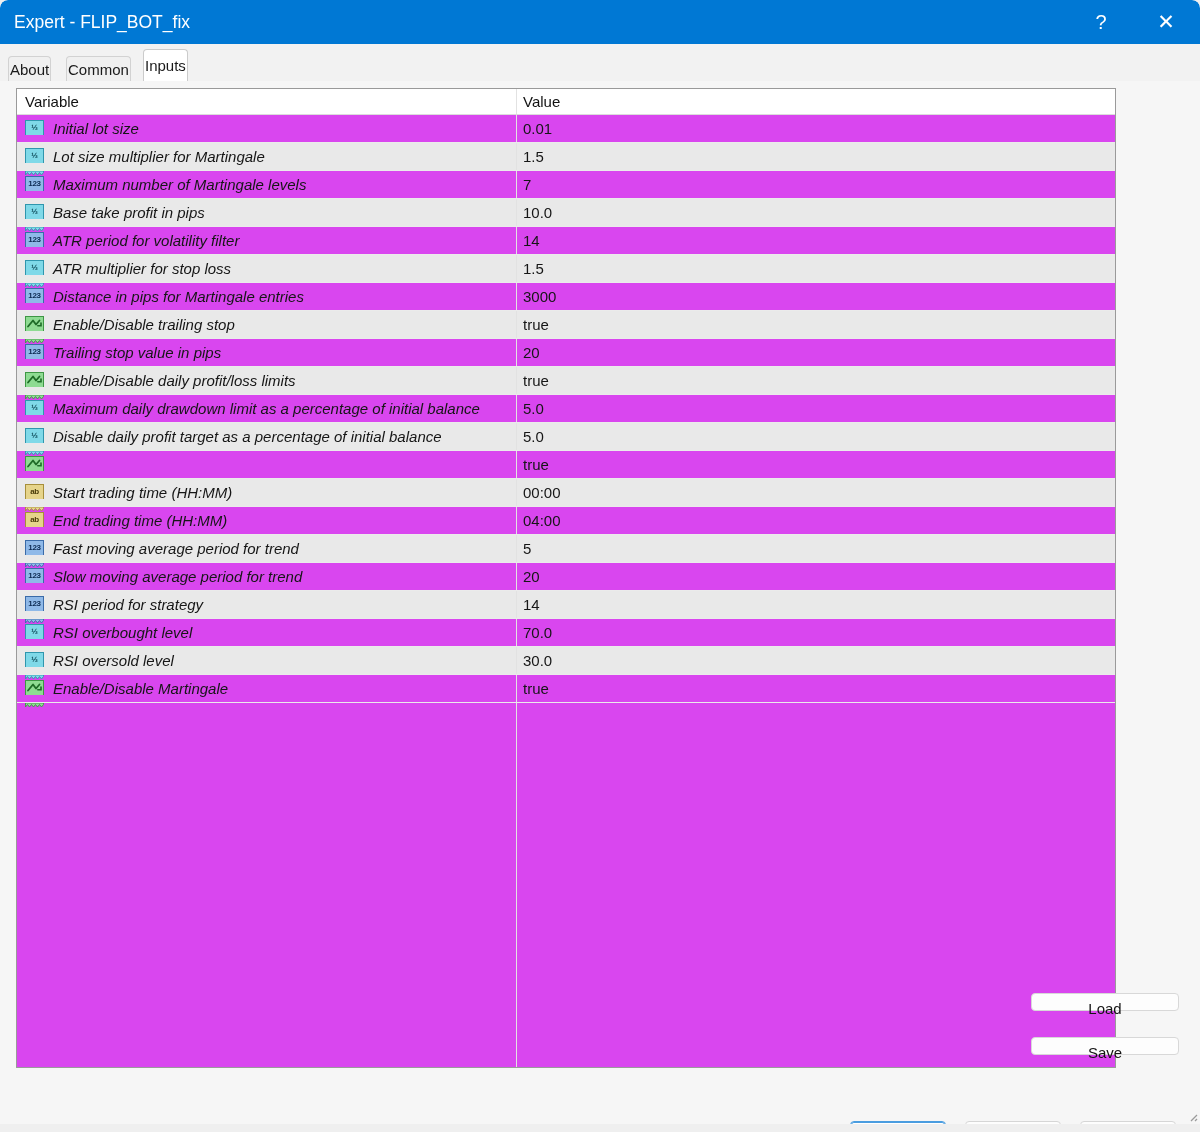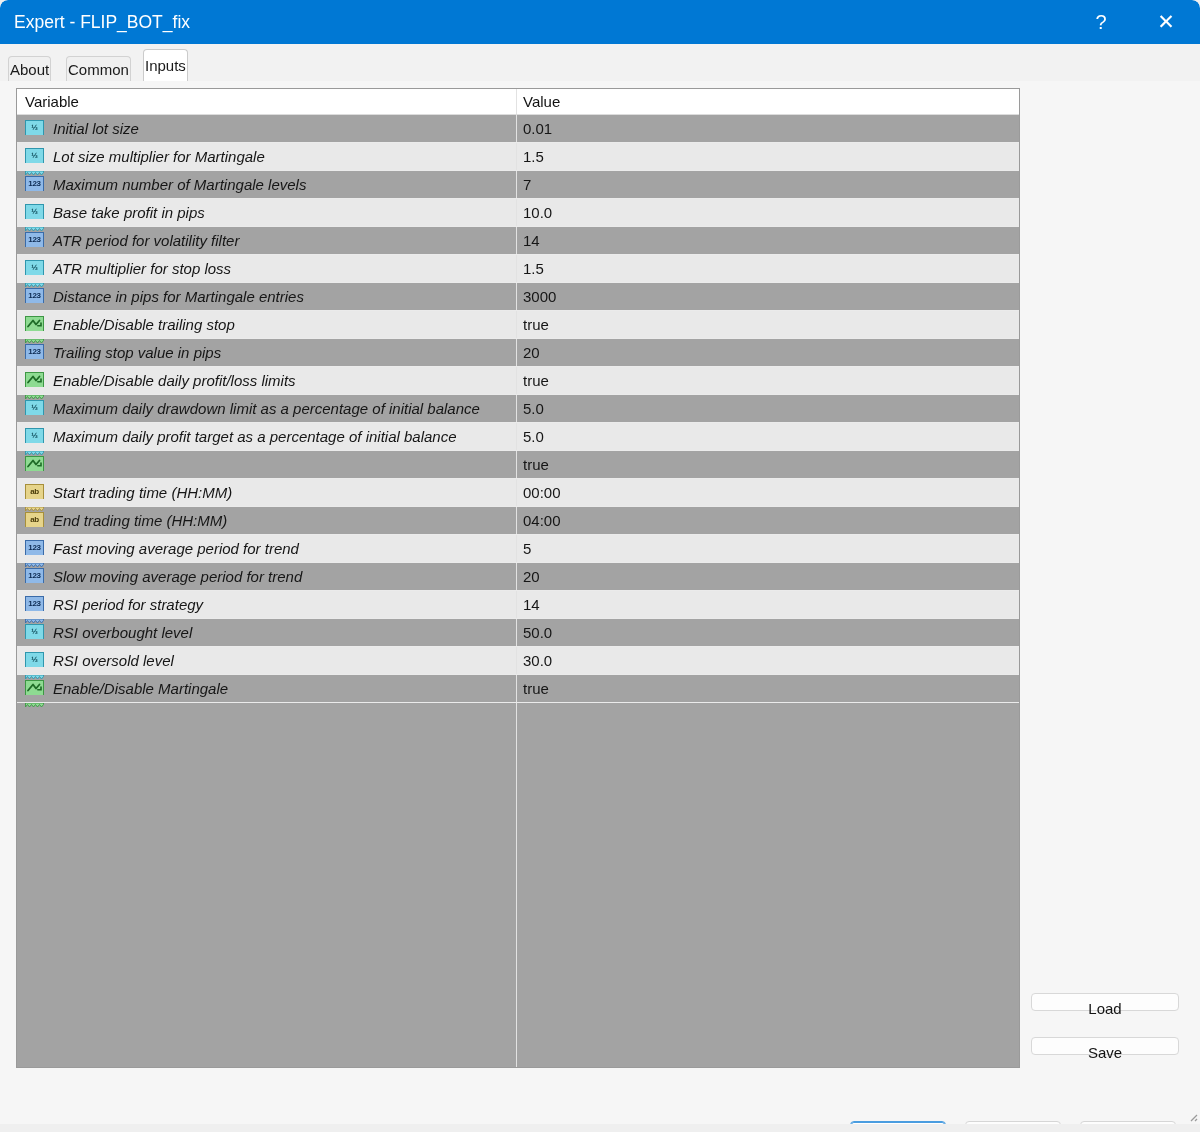--- a/index.html
+++ b/index.html
@@ -77,22 +77,22 @@
     z-index: 3;
   }
   #tab-about  { left: 8px; }
   #tab-common { left: 66px; }
   #tab-inputs { left: 143px; }
 
   
   #table-panel {
     position: absolute;
     left: 16px; top: 88px;
-    width: 1004px; height: 980px;
-    background: #a3a3a3;
+    width: 1100px; height: 980px;
+    background: #d946ef;
     border: 1px solid #9a9a9a;
     box-sizing: border-box;
     overflow: hidden;
   }
   #col-divider {
     position: absolute;
     left: 499px; top: 0;
     width: 1px; height: 100%;
     background: #e2e2e2;
   }
@@ -398,21 +398,21 @@
         </div>
         <div class="row alt">
           <div class="sep"></div>
           <span class="tico t-double">
             <span class="pg"></span>
             <span class="teeth"><svg width="19" height="5" viewBox="0 0 19 5">
                 <path d="M0.5 0 L0.5 4 L2.5 1.5 L4.5 4 L6.5 1.5 L8.5 4 L10.5 1.5 L12.5 4 L14.5 1.5 L16.5 4 L18.5 1.5 L18.5 0 Z" fill="#7fd9e8" stroke="#2f96ad" stroke-width="0.9"></path>
               </svg></span>
             <span class="glyph">½</span>
           </span>
-          <div class="vname">Maximum daily profit target as a percentage of initial balance</div>
+          <div class="vname">Disable daily profit target as a percentage of initial balance</div>
           <div class="vval">5.0</div>
         </div>
         <div class="row">
           <div class="sep"></div>
           <span class="tico t-bool">
             <span class="pg"></span>
             <span class="teeth"><svg width="19" height="5" viewBox="0 0 19 5">
                 <path d="M0.5 0 L0.5 4 L2.5 1.5 L4.5 4 L6.5 1.5 L8.5 4 L10.5 1.5 L12.5 4 L14.5 1.5 L16.5 4 L18.5 1.5 L18.5 0 Z" fill="#8edb92" stroke="#3d9644" stroke-width="0.9"></path>
               </svg></span>
             <span class="glyph">
@@ -487,21 +487,21 @@
         <div class="row">
           <div class="sep"></div>
           <span class="tico t-double">
             <span class="pg"></span>
             <span class="teeth"><svg width="19" height="5" viewBox="0 0 19 5">
                 <path d="M0.5 0 L0.5 4 L2.5 1.5 L4.5 4 L6.5 1.5 L8.5 4 L10.5 1.5 L12.5 4 L14.5 1.5 L16.5 4 L18.5 1.5 L18.5 0 Z" fill="#7fd9e8" stroke="#2f96ad" stroke-width="0.9"></path>
               </svg></span>
             <span class="glyph">½</span>
           </span>
           <div class="vname">RSI overbought level</div>
-          <div class="vval">50.0</div>
+          <div class="vval">70.0</div>
         </div>
         <div class="row alt">
           <div class="sep"></div>
           <span class="tico t-double">
             <span class="pg"></span>
             <span class="teeth"><svg width="19" height="5" viewBox="0 0 19 5">
                 <path d="M0.5 0 L0.5 4 L2.5 1.5 L4.5 4 L6.5 1.5 L8.5 4 L10.5 1.5 L12.5 4 L14.5 1.5 L16.5 4 L18.5 1.5 L18.5 0 Z" fill="#7fd9e8" stroke="#2f96ad" stroke-width="0.9"></path>
               </svg></span>
             <span class="glyph">½</span>
           </span>

